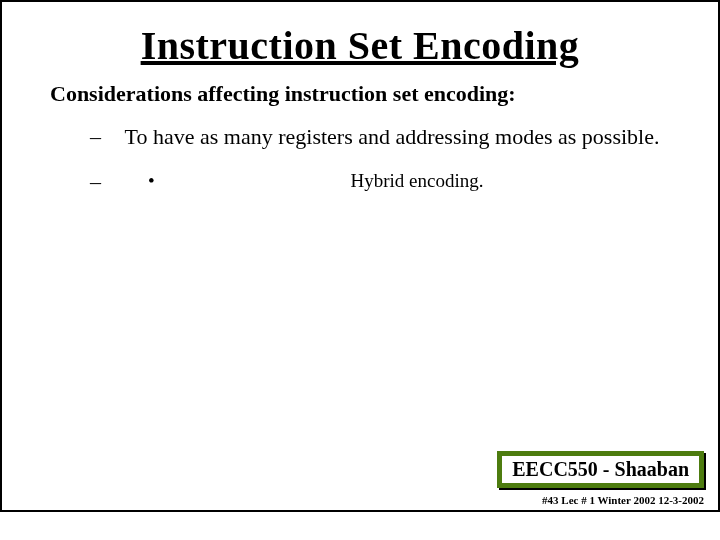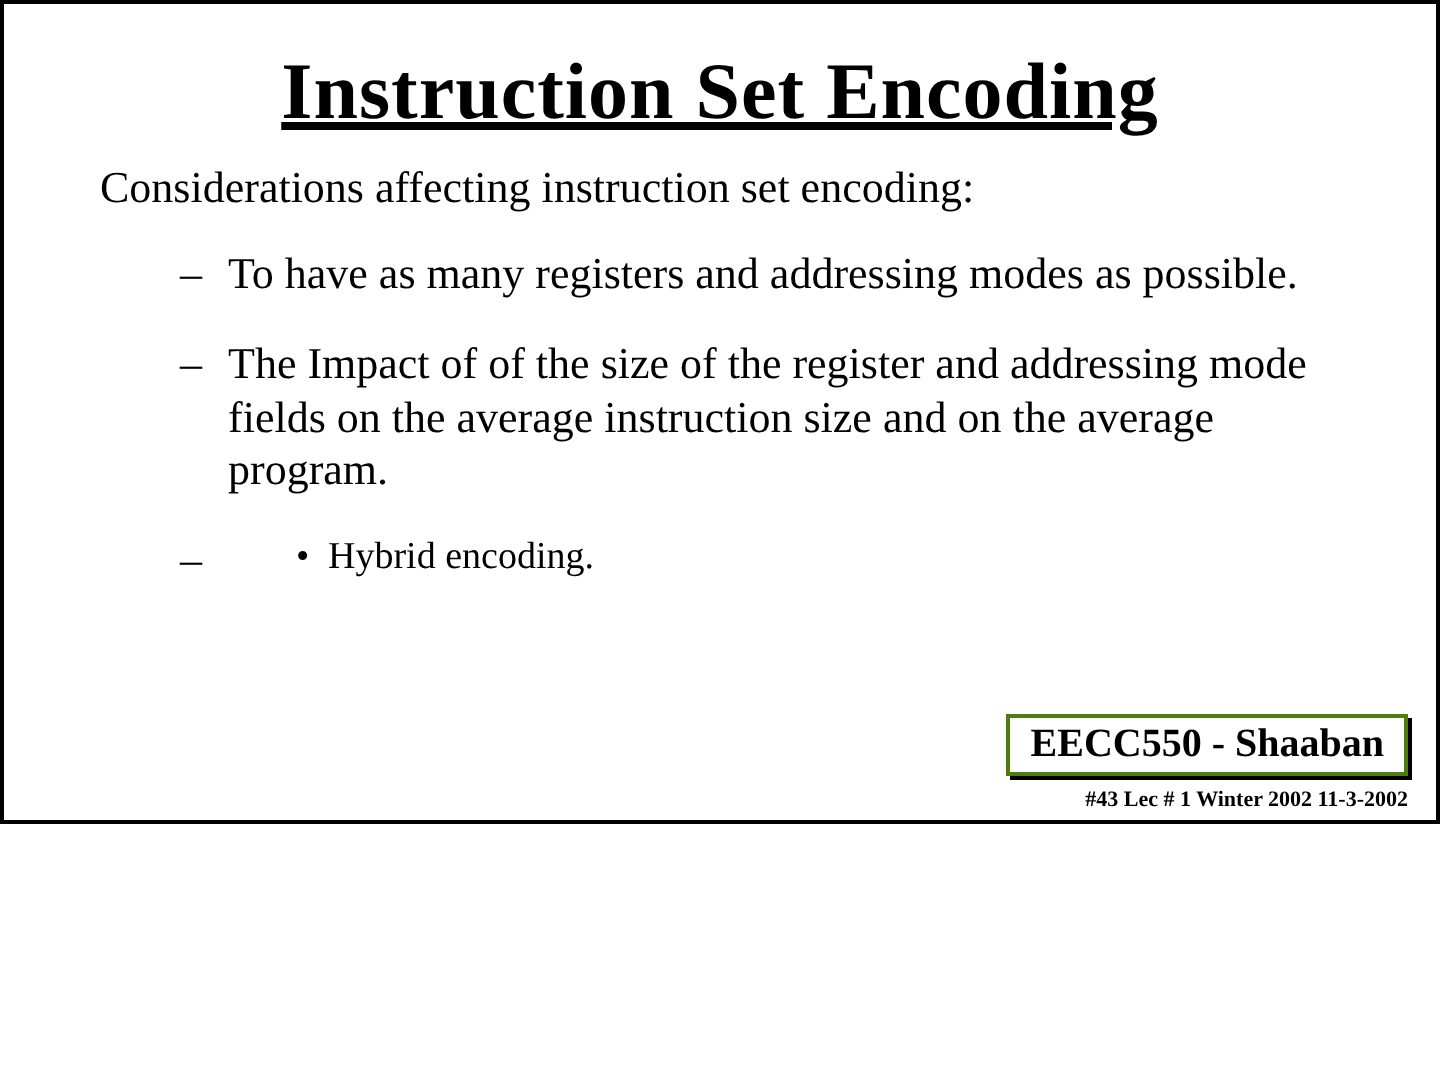--- a/index.html
+++ b/index.html
@@ -4,42 +4,44 @@
 <style>
   body {
     margin: 0;
     padding: 0;
     background: #fff;
     font-family: "Times New Roman", Times, serif;
     color: #000;
   }
   .slide {
     width: 720px;
-    height: 412px;
+    height: 512px;
     box-sizing: border-box;
     border: 2px solid #000;
     position: relative;
     padding: 12px 28px 0 28px;
   }
   .title {
     font-size: 40px;
     font-weight: bold;
     text-align: center;
     text-decoration: underline;
     margin: 8px 0 12px 0;
     letter-spacing: 0.5px;
   }
   .subtitle {
     font-size: 22px;
     margin: 0 0 16px 20px;
+    font-weight: bold;
   }
   ul.bullets {
     list-style: none;
     padding: 0;
     margin: 17px 0 0 60px;
+    text-align: center;
   }
   ul.bullets > li {
     font-size: 22px;
     line-height: 1.22;
     margin-bottom: 18px;
     position: relative;
     padding-left: 24px;
     padding-right: 20px;
   }
   ul.bullets > li::before {
@@ -63,21 +65,21 @@
   ul.sub > li::before {
     content: "•";
     position: absolute;
     left: 0;
     top: 0;
   }
   .footer-box {
     position: absolute;
     right: 14px;
     bottom: 22px;
-    border: 2px solid #4d7c0f;
+    border: 5px solid #4d7c0f;
     padding: 2px 10px 2px 10px;
     font-size: 20px;
     font-weight: bold;
     background: #fff;
     box-shadow: 2px 2px 0 #000;
   }
   .footer-line {
     position: absolute;
     right: 14px;
     bottom: 4px;
@@ -90,26 +92,23 @@
 
 <div class="slide">
   <div class="title">Instruction Set Encoding</div>
   <div class="subtitle">Considerations affecting instruction set encoding:</div>
 
   <ul class="bullets">
     <li>
       <span>To have as many registers and addressing modes as possible.</span>
     </li>
     <li>
-      <span>The Impact of of the size of the register and addressing mode fields on the average instruction size and on the average program.</span>
-    </li>
-    <li>
       <ul class="sub">
         <li>
           <span>Hybrid encoding.</span>
         </li>
       </ul>
     </li>
   </ul>
 
   <div class="footer-box">EECC550 - Shaaban</div>
-  <div class="footer-line">#43  Lec # 1 Winter 2002  11-3-2002</div>
+  <div class="footer-line">#43  Lec # 1 Winter 2002  12-3-2002</div>
 </div>
 
 </body></html>

